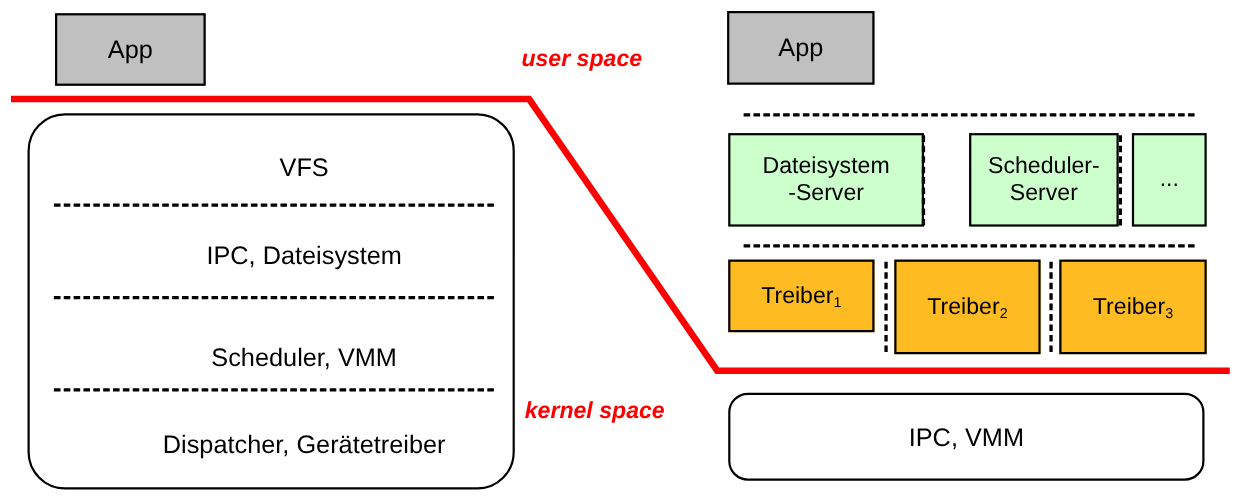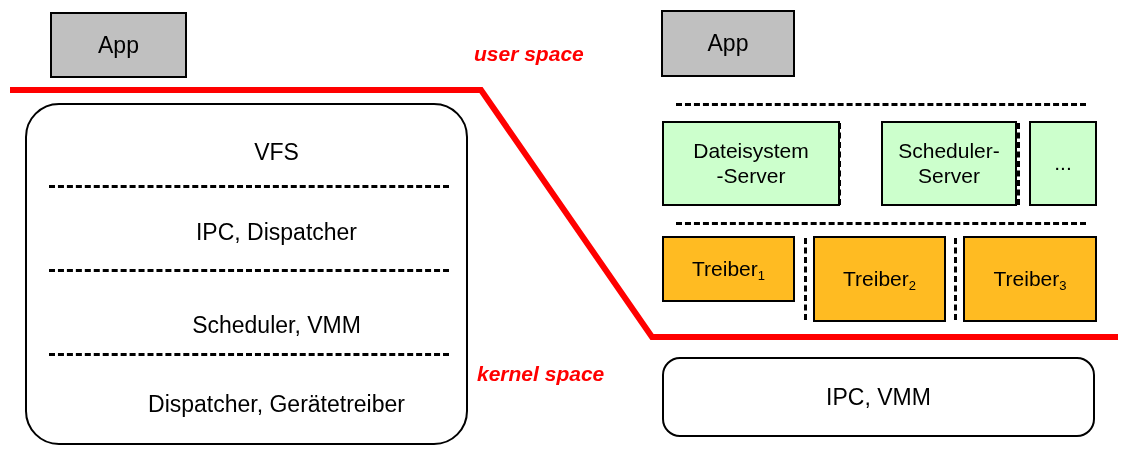--- a/index.html
+++ b/index.html
@@ -128,21 +128,21 @@
 
   <div class="box mono-box" style="left:25px; top:103px; width:443px; height:342px;">
 
     <div class="mono-row" style="top:26px; height:42px;">
       <span>VFS</span>
     </div>
 
     <div class="mono-divider" style="left:22px; top:80px; width:400px;"></div>
 
     <div class="mono-row" style="top:106px; height:42px;">
-      <span>IPC, Dispatcher</span>
+      <span>IPC, Dateisystem</span>
     </div>
 
     <div class="mono-divider" style="left:22px; top:164px; width:400px;"></div>
 
     <div class="mono-row" style="top:191px; height:42px;align-items:flex-end;">
       <span>Scheduler, VMM</span>
     </div>
 
     <div class="mono-divider" style="left:22px; top:248px; width:400px;"></div>
 

